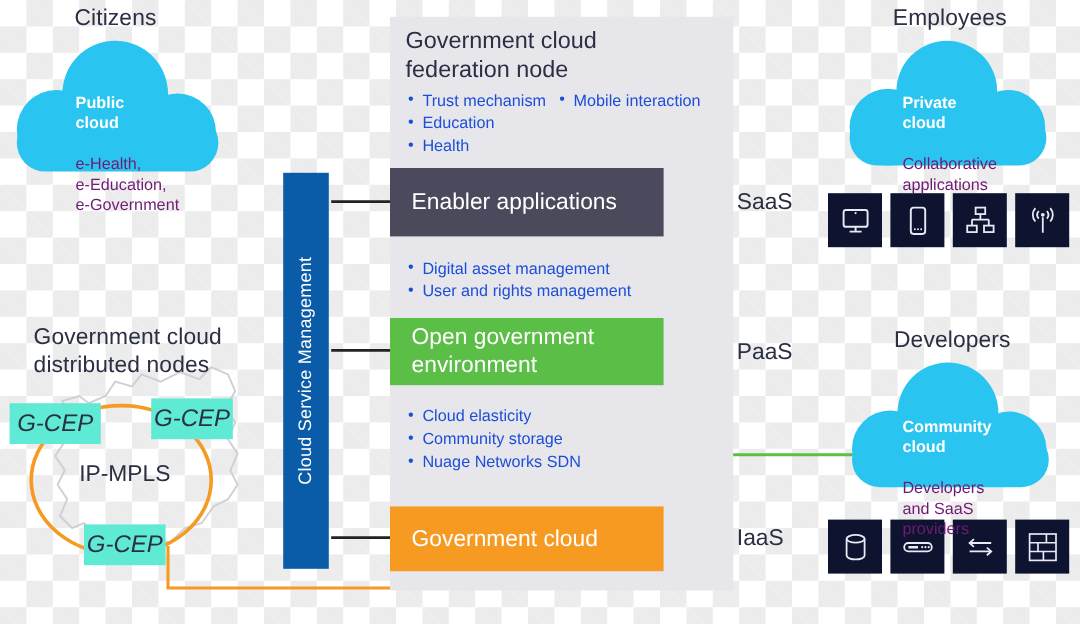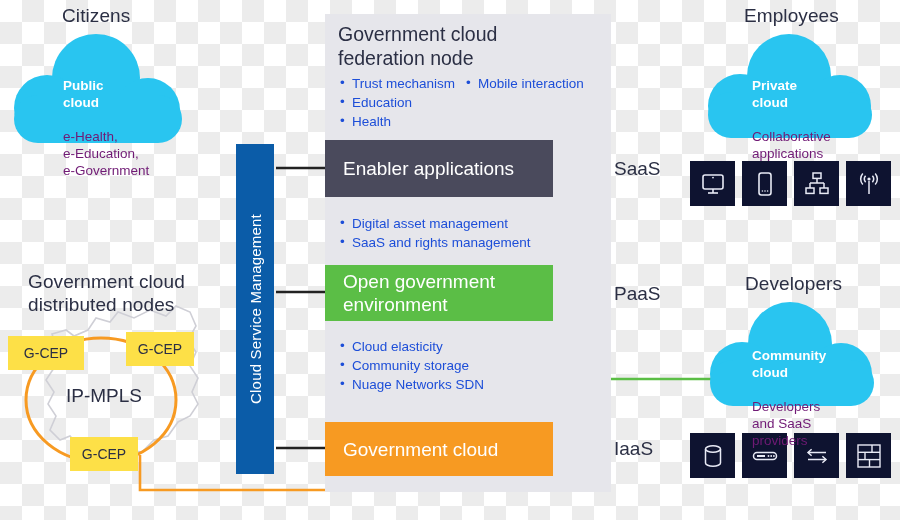--- a/index.html
+++ b/index.html
@@ -76,24 +76,25 @@
   }
   #csm-bar span{
     position:absolute;left:50%;top:50%;
     transform:translate(-50%,-50%) rotate(-90deg);
     transform-origin:center;
     white-space:nowrap;color:#ffffff;font-size:15px;letter-spacing:.2px;
   }
 
   
   .gcep{
-    position:absolute;background:#fde047;color:#2b2f44;
-    font-size:14px;line-height:18px;
+    position:absolute;background:#5eead4;color:#2b2f44;
+    font-size:20px;line-height:18px;
     display:flex;align-items:center;justify-content:center;
     z-index:5;
+    font-style:italic;
   }
   #gcep-1{left:8px;top:336px;width:76px;height:34px;}
   #gcep-2{left:126px;top:332px;width:68px;height:34px;}
   #gcep-3{left:70px;top:437px;width:68px;height:34px;}
   #ipmpls{
     position:absolute;left:66px;top:384px;color:#2b2f44;
     font-size:19px;line-height:23px;z-index:5;
   }
 
   
@@ -186,21 +187,21 @@
   <li>Health</li>
 </ul>
 <ul class="bullets" id="bul-head-b">
   <li>Mobile interaction</li>
 </ul>
 
 <div class="band" id="band-saas">Enabler applications</div>
 
 <ul class="bullets" id="bul-saas">
   <li>Digital asset management</li>
-  <li>SaaS and rights management</li>
+  <li>User and rights management</li>
 </ul>
 
 <div class="band" id="band-paas">Open government
 environment</div>
 
 <ul class="bullets" id="bul-paas">
   <li>Cloud elasticity</li>
   <li>Community storage</li>
   <li>Nuage Networks SDN</li>
 </ul>

